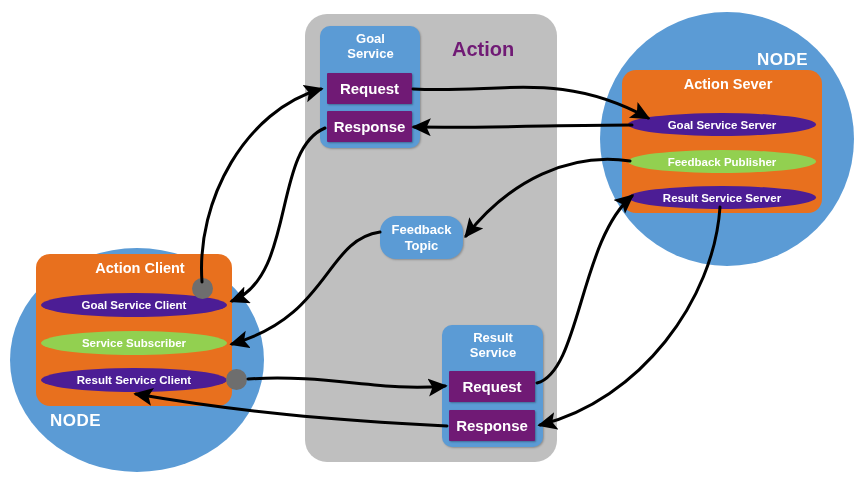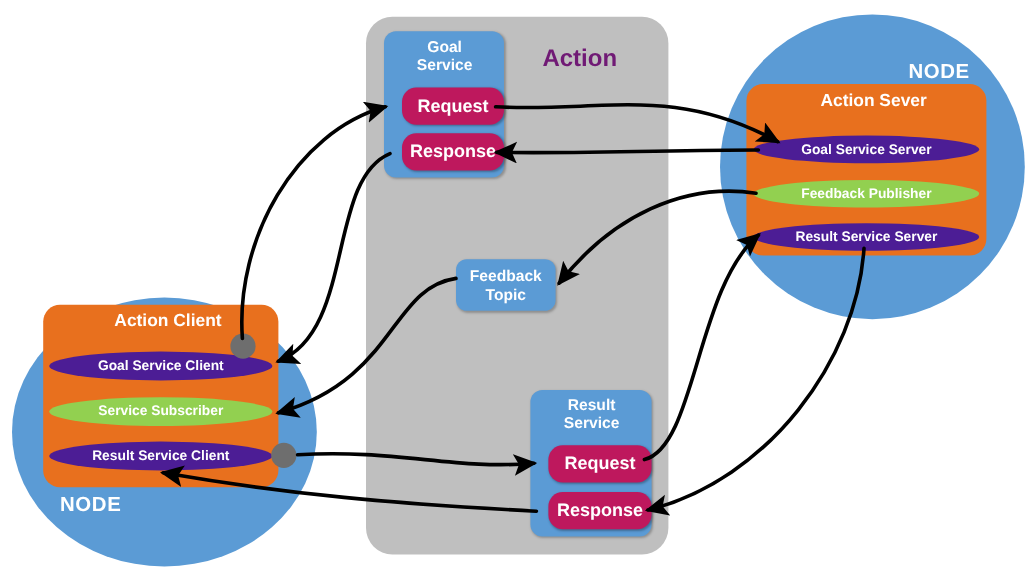--- a/index.html
+++ b/index.html
@@ -41,28 +41,27 @@
 
   .svc-box{
     position:absolute;background:#5B9BD5;border-radius:10px;
     box-shadow:1px 1px 2px rgba(0,0,0,.25);
   }
   .svc-title{
     position:absolute;left:1px;right:0;top:5px;text-align:center;
     color:#ffffff;font-weight:bold;font-size:13px;line-height:15px;
   }
   .rr{
-    position:absolute;background:#be185d;border-radius:12px;
+    position:absolute;background:#701a75;border-radius:1px;
     display:flex;align-items:center;justify-content:center;
     color:#ffffff;font-weight:bold;font-size:15px;
     box-shadow:1px 1px 2px rgba(0,0,0,.3);
-    margin-left:8px;
   }
   .topic-box{
-    position:absolute;background:#5B9BD5;border-radius:9px;
+    position:absolute;background:#5B9BD5;border-radius:16px;
     display:flex;align-items:center;justify-content:center;text-align:center;
     color:#ffffff;font-weight:bold;font-size:13px;line-height:16px;
     box-shadow:1px 1px 2px rgba(0,0,0,.25);
   }
   .dot{
     position:absolute;border-radius:50%;background:#6E6E6E;
   }
   svg.links{position:absolute;left:0;top:0;width:854px;height:480px;
             pointer-events:none;}
 </style>

